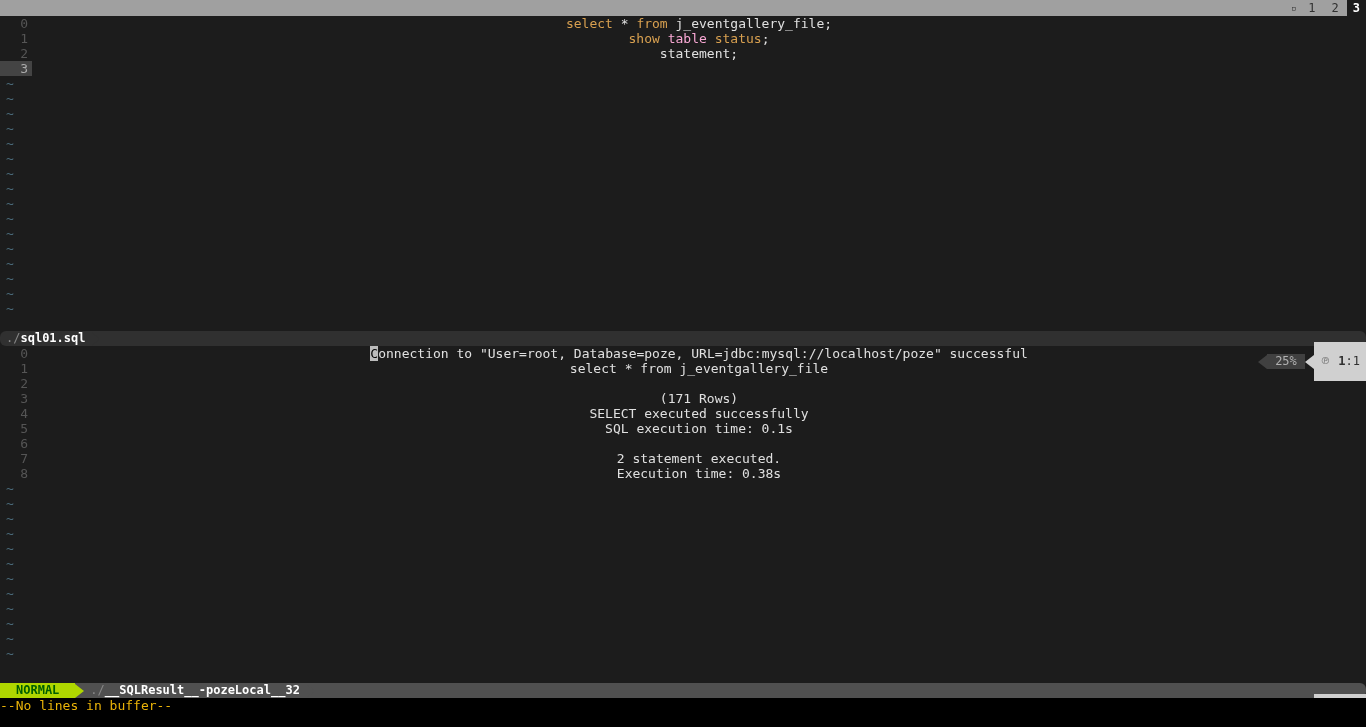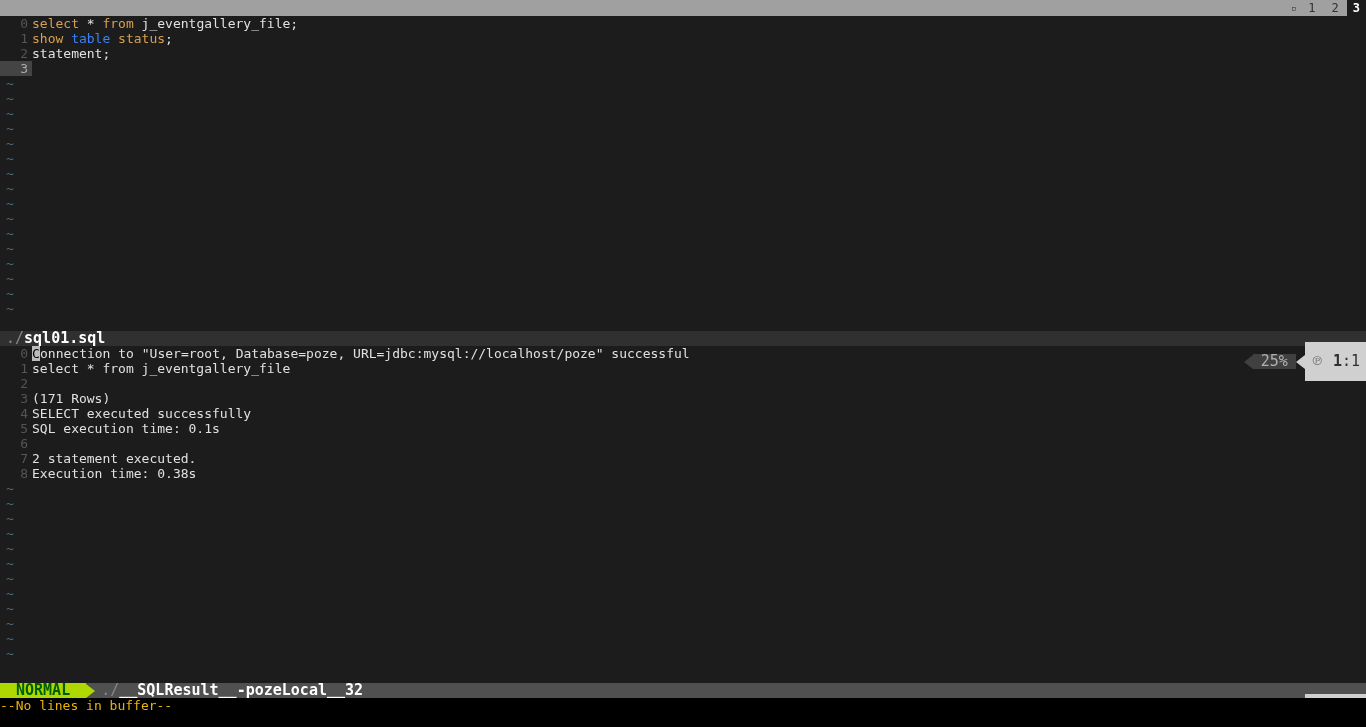--- a/index.html
+++ b/index.html
@@ -49,34 +49,35 @@
     white-space: pre;
   }
   .ln {
     width: 32px;
     text-align: right;
     color: #555;
     padding-right: 4px;
     flex-shrink: 0;
   }
   .ln.cursor { background: #444; color: #aaa; }
-  .txt { flex: 1; }
+  .txt { flex: 1; text-align: center; }
   .tilde { color: #4a6a7a; padding-left: 6px; }
   .kw-orange { color: #d8a050; }
-  .kw-blue { color: #3b82f6; }
+  .kw-blue { color: #f9a8d4; }
   .plain { color: #e0e0e0; }
 
   .statusline {
     height: 15px;
     display: flex;
     align-items: center;
     background: #505050;
     color: #9e9e9e;
-    font-size: 15px;
+    font-size: 12px;
     line-height: 15px;
+    border-radius: 6px;
   }
   .statusline.inactive { background: #303030; color: #707070; }
   .sl-left { display: flex; flex: 1; align-items: center; }
   .sl-right { display: flex; align-items: center; margin-top: 46px; }
   .sl-seg { padding: 0 6px; }
   .sl-mode { background: #afd700; color: #005f00; font-weight: bold; padding: 0 16px; height: 15px; }
   .sl-filepath { color: #ccc; }
   .sl-filepath .dim { color: #888; }
   .sl-filepath .hi { color: #fff; font-weight: bold; }
   .sl-unix { color: #ddd; text-align: right; }

